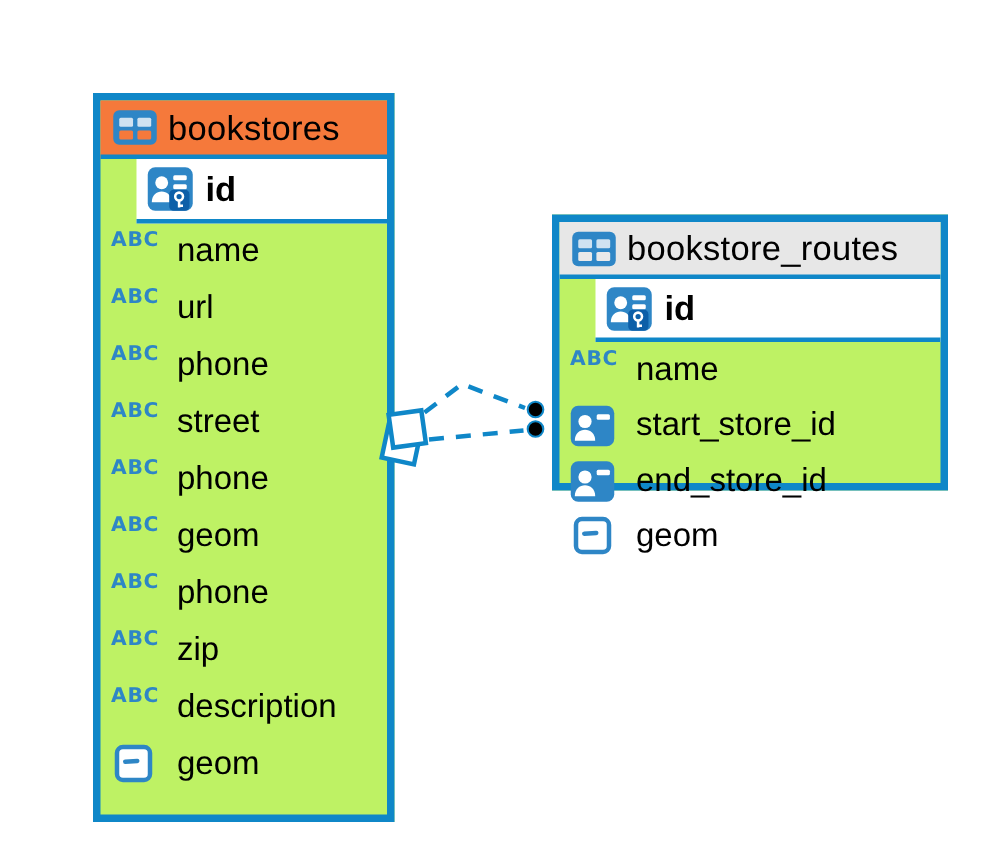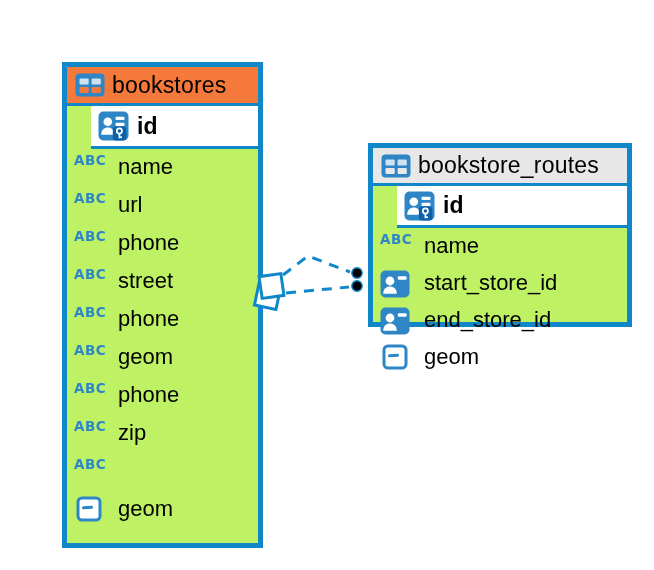--- a/index.html
+++ b/index.html
@@ -152,20 +152,21 @@
       <div class="col-row">
         <span class="icon-slot">
             <span class="abc">ABC</span>
           </span>
         <span>zip</span>
       </div>
       <div class="col-row">
         <span class="icon-slot">
             <span class="abc">ABC</span>
           </span>
+        <span>description</span>
       </div>
       <div class="col-row">
         <span class="icon-slot">
             <svg class="geom-icon">
               <use href="#i-geom"></use>
             </svg>
           </span>
         <span>geom</span>
       </div>
     </div>

